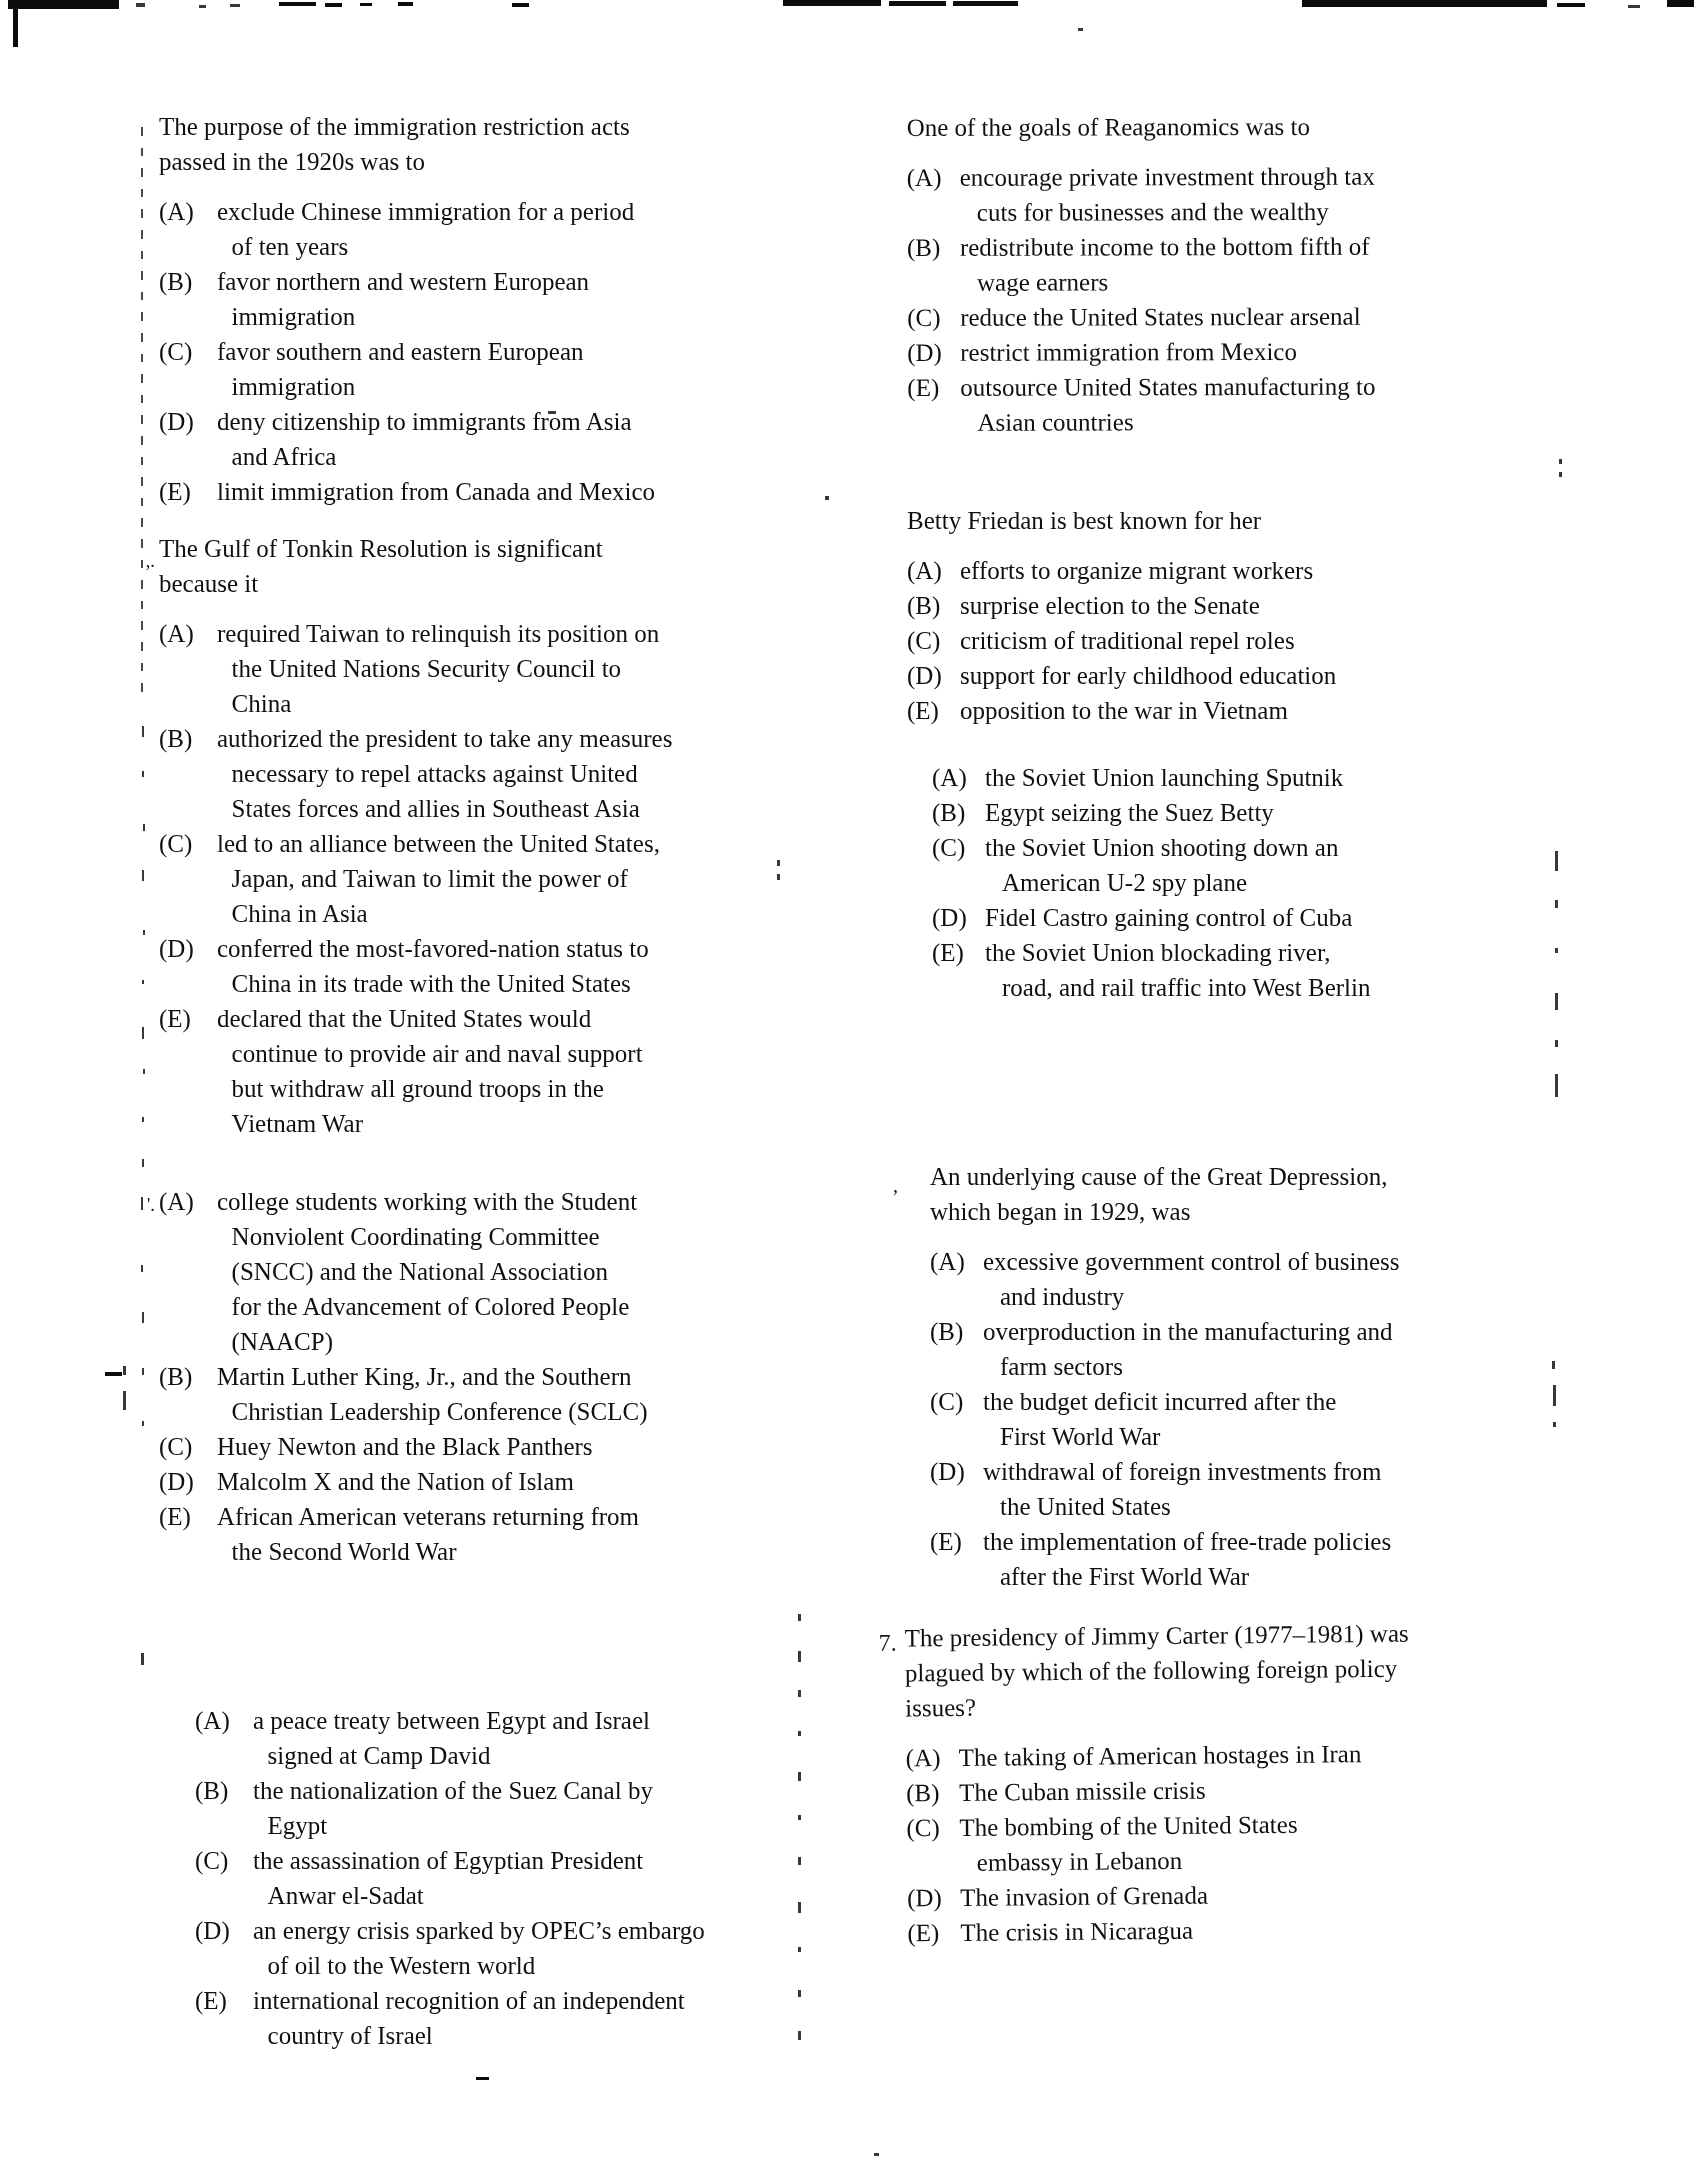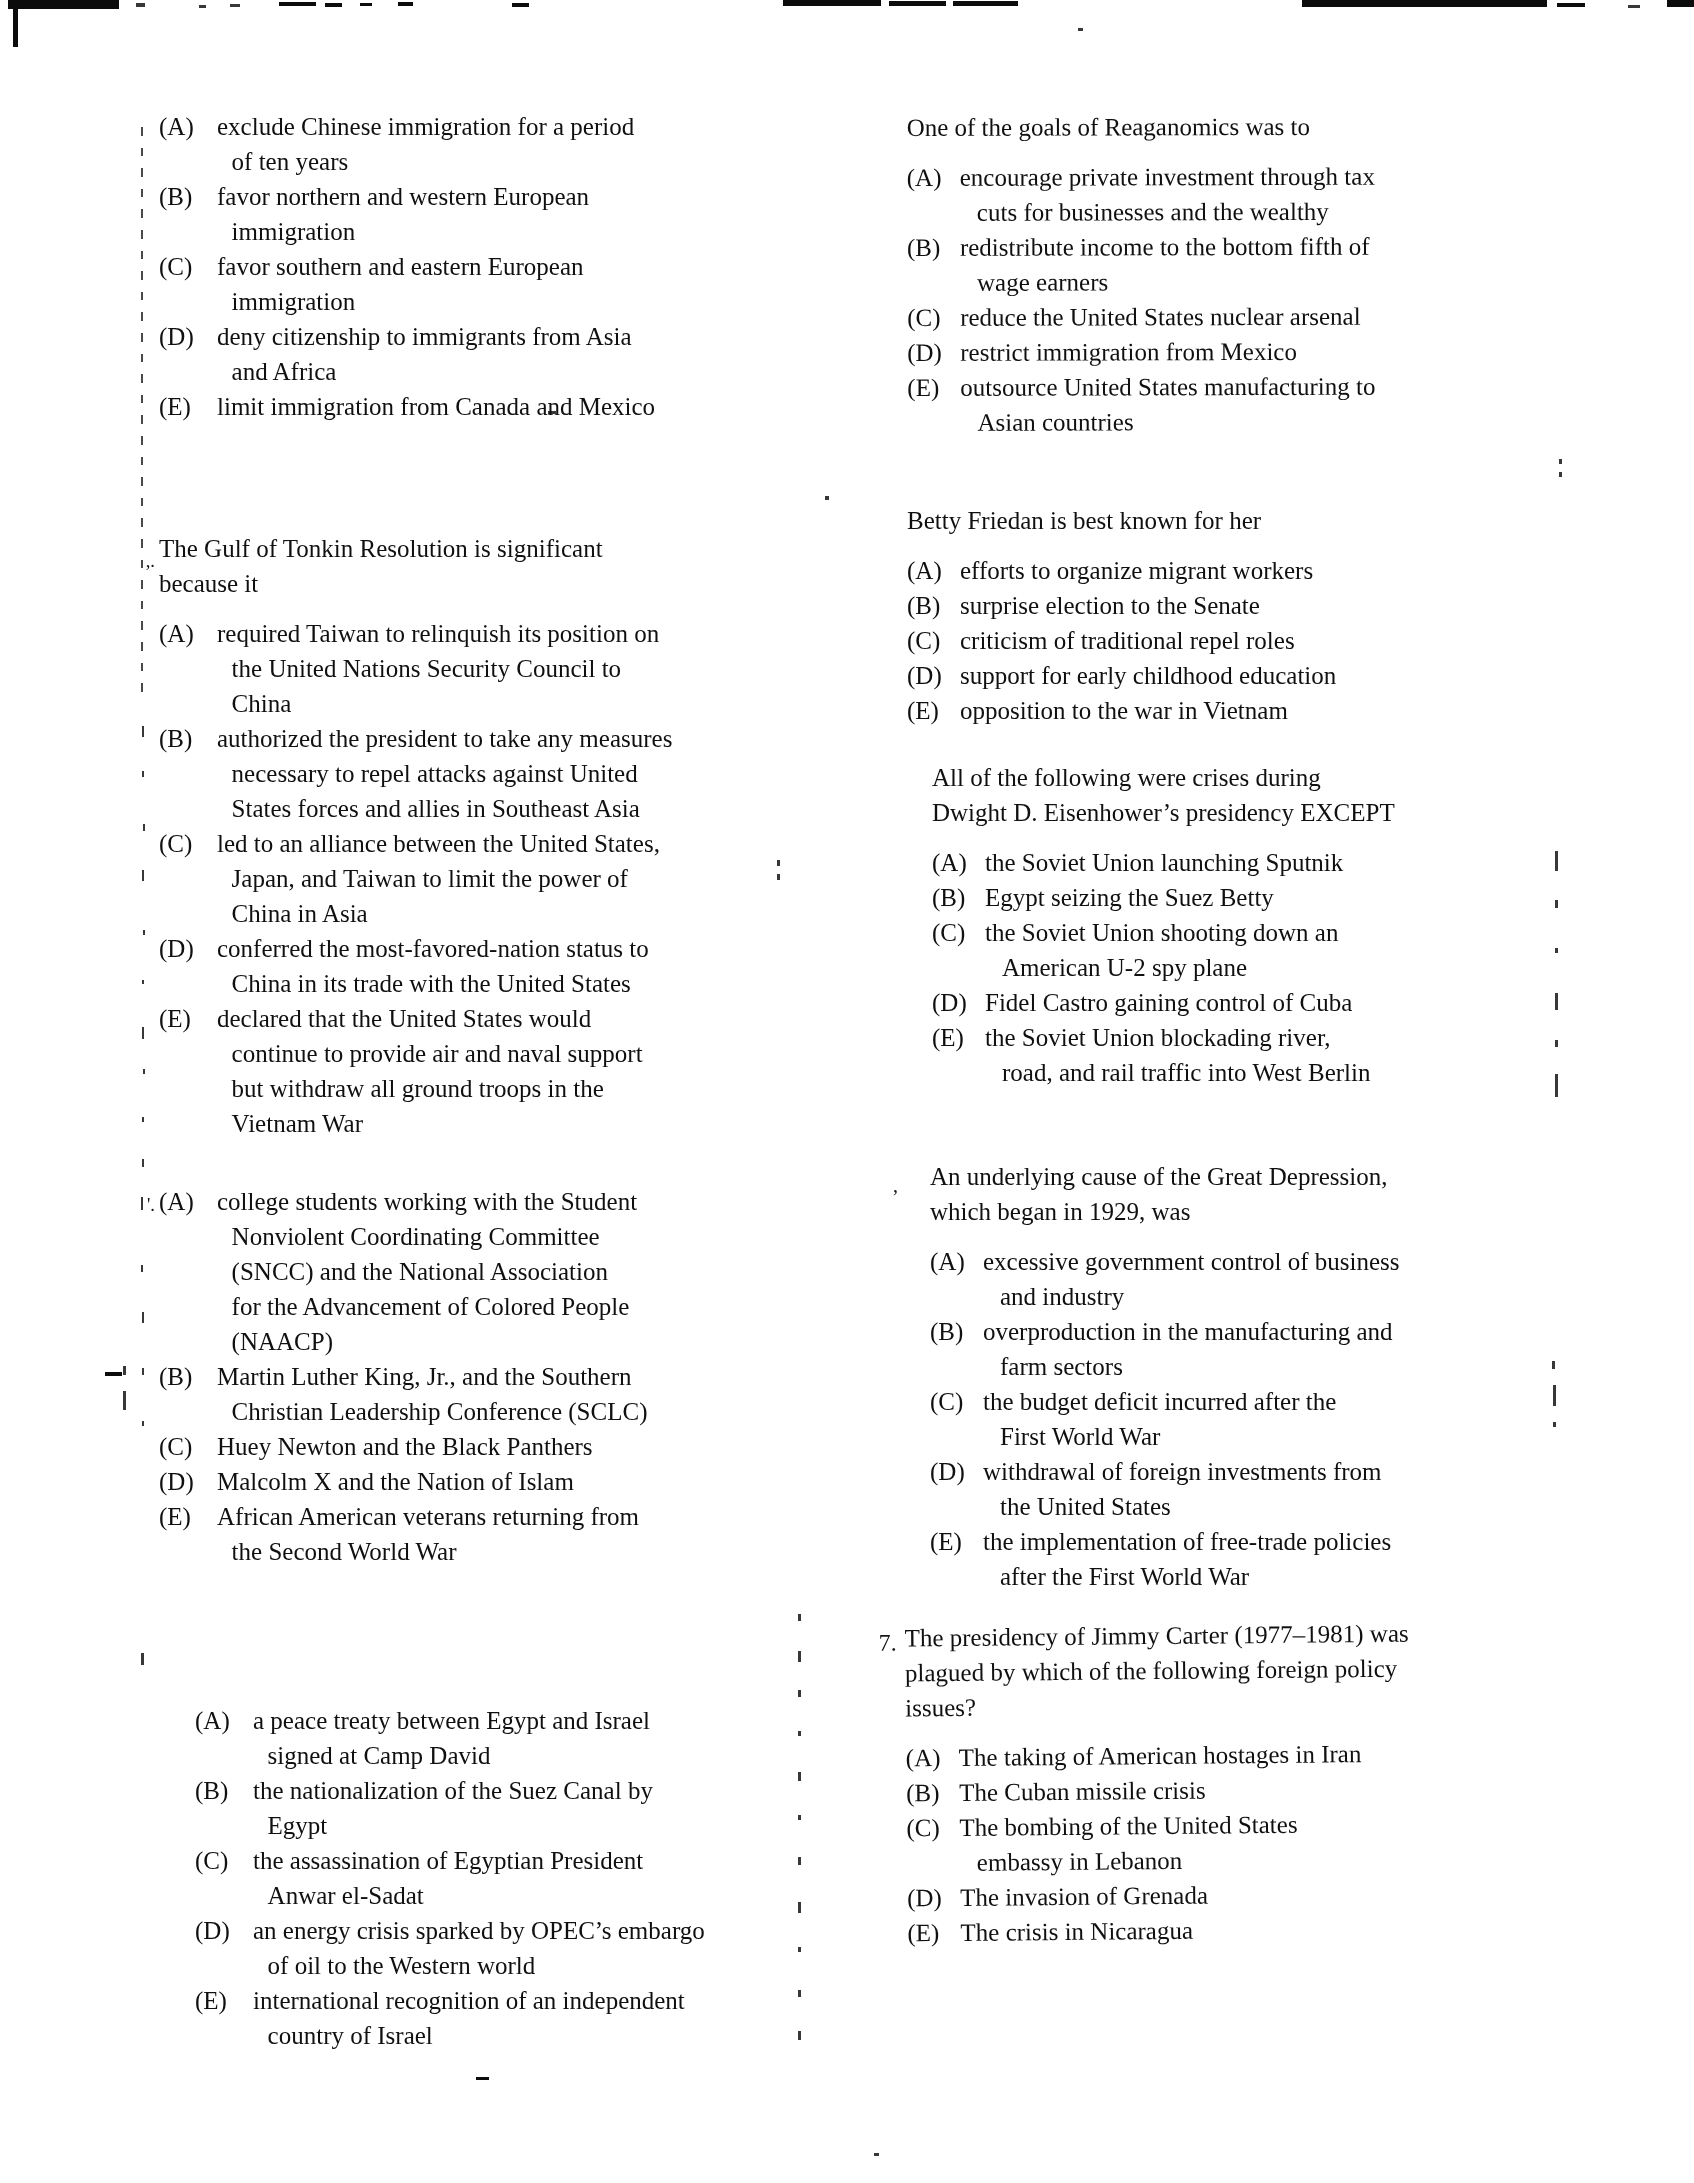--- a/index.html
+++ b/index.html
@@ -112,20 +112,22 @@
   <div class="art soft" style="left:1553px;top:1422px;width:2.7px;height:5.3px"></div>
   <div class="art soft" style="left:1559px;top:459px;width:2.7px;height:5.3px"></div>
   <div class="art soft" style="left:1559px;top:472px;width:2.7px;height:5.3px"></div>
 
   <div class="art soft" style="left:1078px;top:28px;width:5.3px;height:3.3px"></div>
   <div class="art soft" style="left:548px;top:411px;width:8px;height:3.3px"></div>
   <div class="art soft" style="left:825px;top:496px;width:4px;height:4px"></div>
 
   <div class="q col-l" id="lq1" style="left:159px;top:109px;width:663px">
     <span class="qmark"></span>
+    <p class="stem">The purpose of the immigration restriction acts
+passed in the 1920s was to</p>
     <div class="opts">
       <div class="opt">
           <span class="letter">(A)</span>
           <span class="otext">exclude Chinese immigration for a period
 of ten years</span>
         </div>
       <div class="opt">
           <span class="letter">(B)</span>
           <span class="otext">favor northern and western European
 immigration</span>
@@ -300,22 +302,20 @@
         </div>
       <div class="opt">
           <span class="letter">(E)</span>
           <span class="otext">opposition to the war in Vietnam</span>
         </div>
     </div>
   </div>
 
   <div class="q col-r" id="rq3" style="left:932px;top:760px;width:703px">
     <span class="qmark"></span>
-    <p class="stem">All of the following were crises during
-Dwight D. Eisenhower’s presidency EXCEPT</p>
     <div class="opts">
       <div class="opt">
           <span class="letter">(A)</span>
           <span class="otext">the Soviet Union launching Sputnik</span>
         </div>
       <div class="opt">
           <span class="letter">(B)</span>
           <span class="otext">Egypt seizing the Suez Betty</span>
         </div>
       <div class="opt">

